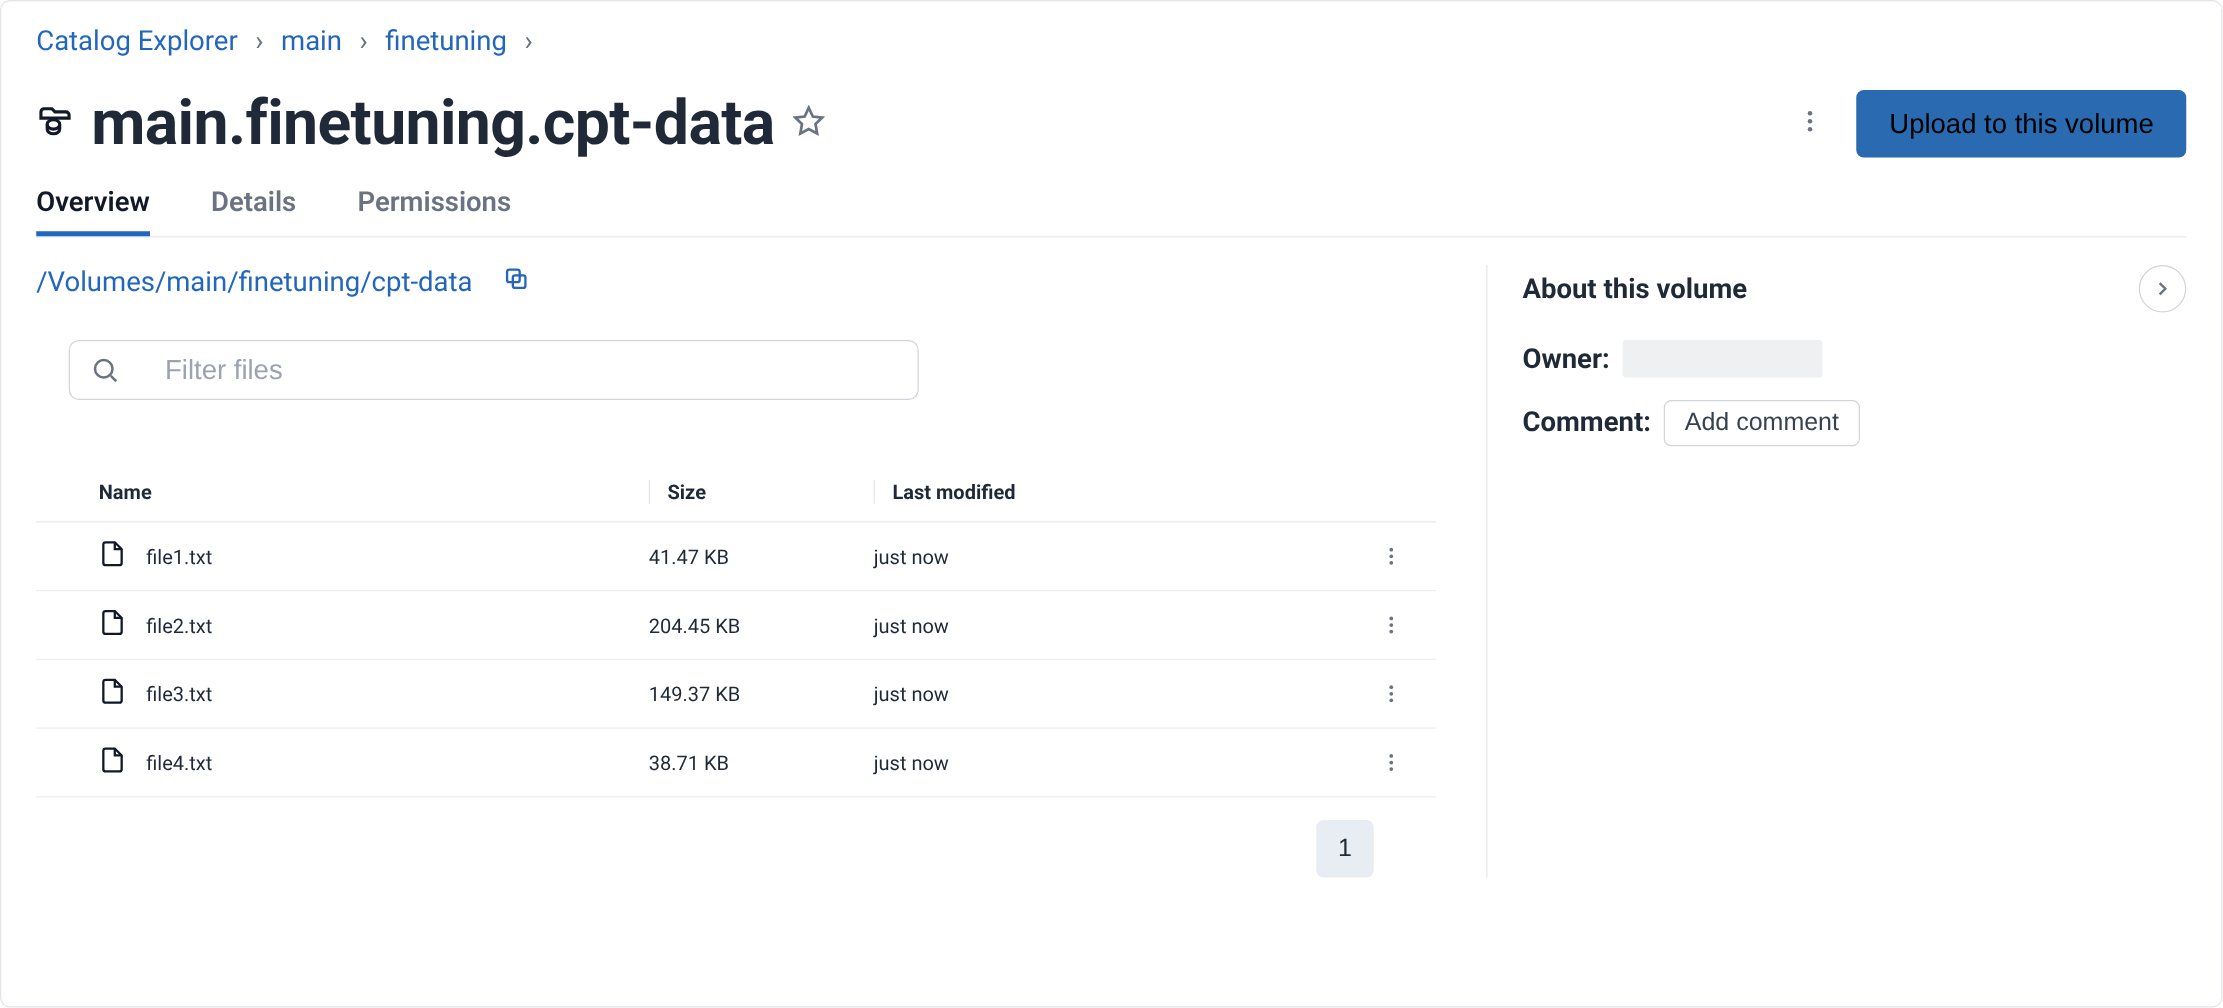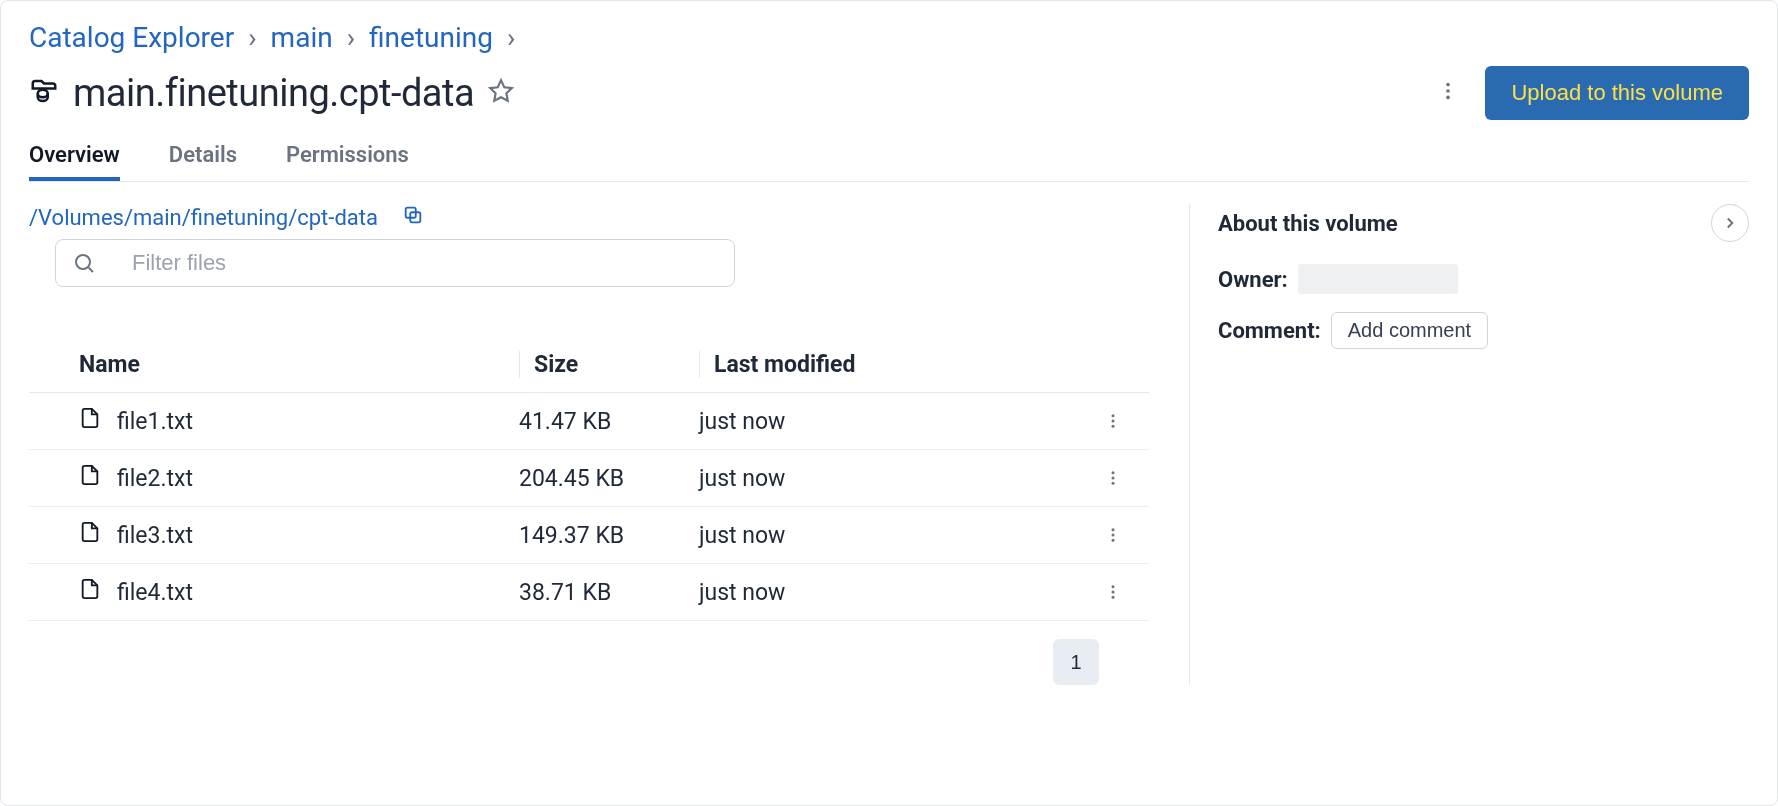--- a/index.html
+++ b/index.html
@@ -11,42 +11,42 @@
       height: 806px;
       border: 1px solid #e1e4ea;
       border-radius: 8px;
       overflow: hidden;
     }
     .container { padding: 20px 28px; }
     .breadcrumb {
       display: flex;
       align-items: center;
       gap: 14px;
-      font-size: 28px;
-      margin-bottom: 12px;
+      font-size: 22px;
+      margin-bottom: 24px;
     }
     .breadcrumb a { color: #2266bf; text-decoration: none; cursor: pointer; }
     .breadcrumb .sep { color: #6b7280; }
     .title-row {
       display: flex;
       align-items: center;
       justify-content: space-between;
       margin-top: 4px;
     }
     .title-left { display: flex; align-items: center; gap: 14px; }
-    .title-text { font-size: 38px; font-weight: 400; letter-spacing: -0.5px; }
+    .title-text { font-size: 50px; font-weight: 700; letter-spacing: -0.5px; }
     .volume-icon svg { width: 30px; height: 30px; }
     .star-icon { cursor: pointer; }
     .star-icon svg { width: 26px; height: 26px; stroke: #6b7280; fill: none; stroke-width: 2; }
     .title-right { display: flex; align-items: center; gap: 20px; }
     .kebab { cursor: pointer; padding: 6px; }
     .kebab svg { width: 22px; height: 22px; fill: #6b7280; }
     .upload-btn {
       background: #2a6ab0;
-      color: #fde047;
+      color: #000000;
       border: none;
       font-size: 22px;
       font-weight: 500;
       padding: 14px 26px;
       border-radius: 6px;
       cursor: pointer;
     }
     .tabs {
       display: flex;
       gap: 49px;
@@ -64,21 +64,21 @@
       border-left: 1px solid #e5e7eb;
       padding-left: 28px;
       position: relative;
       margin-left: 12px;
     }
     .path-row {
       display: flex;
       align-items: center;
       gap: 24px;
       font-size: 22px;
-      margin-bottom: 8px;
+      margin-bottom: 32px;
       text-align: right;
     }
     .path-link { color: #2266bf; text-decoration: none; cursor: pointer; }
     .copy-icon { cursor: pointer; }
     .copy-icon svg { width: 22px; height: 22px; stroke: #2266bf; fill: none; stroke-width: 2; }
     .filter-wrap {
       margin-left: 26px;
       width: 680px;
       border: 1px solid #d1d5db;
       border-radius: 8px;
@@ -96,21 +96,21 @@
       color: #374151;
       margin-left: 24px;
     }
     .filter-input::placeholder { color: #9ca3af; }
     .file-table { margin-top: 50px; }
     .ft-header, .ft-row {
       display: grid;
       grid-template-columns: 440px 180px 1fr 60px;
       align-items: center;
       padding: 14px 6px 14px 50px;
-      font-size: 23px;
+      font-size: 16px;
     }
     .ft-header {
       font-weight: 700;
       border-bottom: 1px solid #e5e7eb;
     }
     .ft-header .col { position: relative; }
     .col-size, .col-modified { border-left: 1px solid #e5e7eb; padding-left: 14px; }
     .ft-row {
       border-bottom: 1px solid #eceef1;
     }

